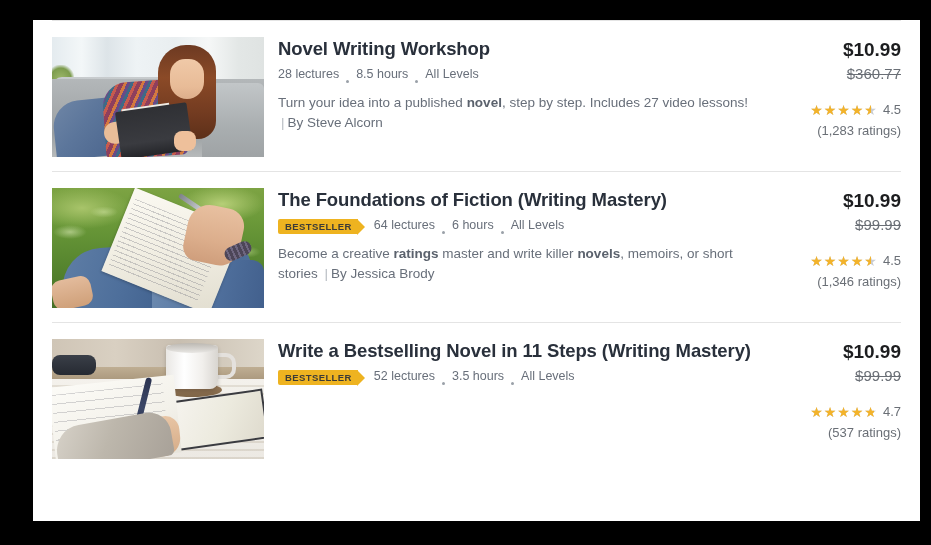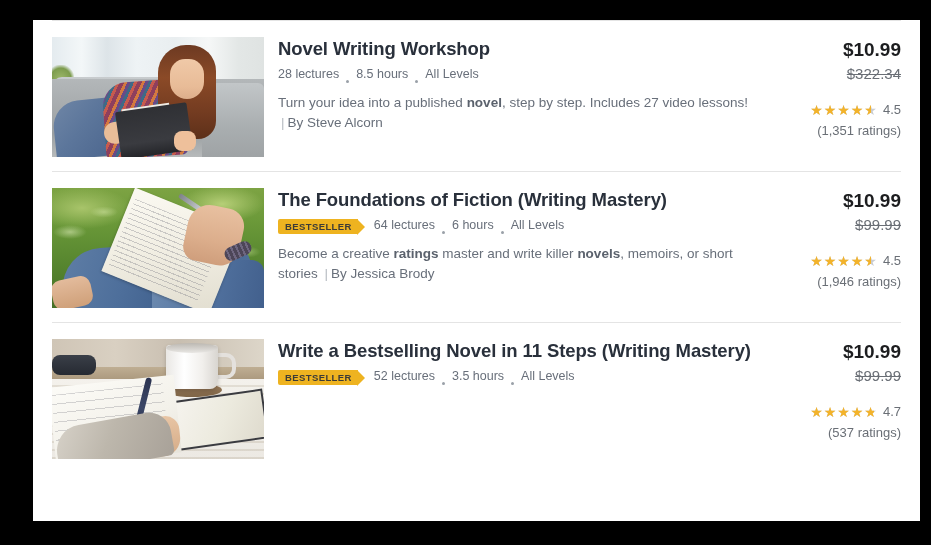--- a/index.html
+++ b/index.html
@@ -460,29 +460,29 @@
             <span class="meta-item">8.5 hours</span>
             <span class="meta-dot"></span>
             <span class="meta-item">All Levels</span>
           </div>
           <div class="course-desc">
             <span>Turn your idea into a published </span><b>novel</b><span>, step by step. Includes 27 video lessons! </span><span class="desc-sep">|</span><span>By Steve Alcorn</span>
           </div>
         </div>
         <div class="price-col">
           <div class="price-now">$10.99</div>
-          <div class="price-old">$322.34</div>
+          <div class="price-old">$360.77</div>
           <div class="rating-row">
             <span class="stars">
               <span class="base">★★★★★</span>
               <span class="fill" style="width: 90%;">★★★★★</span>
             </span>
             <span class="rating-num">4.5</span>
           </div>
-          <div class="rating-count">(1,351 ratings)</div>
+          <div class="rating-count">(1,283 ratings)</div>
         </div>
       </div>
 
       <div class="course-row">
         <div class="thumb-wrap">
           <div class="thumb thumb-grass">
             <div class="t2-grassblur"></div>
             <div class="t2-jeans"></div>
             <div class="t2-jeans2"></div>
             <div class="t2-foot"></div>
@@ -510,21 +510,21 @@
         <div class="price-col">
           <div class="price-now">$10.99</div>
           <div class="price-old">$99.99</div>
           <div class="rating-row">
             <span class="stars">
               <span class="base">★★★★★</span>
               <span class="fill" style="width: 90%;">★★★★★</span>
             </span>
             <span class="rating-num">4.5</span>
           </div>
-          <div class="rating-count">(1,946 ratings)</div>
+          <div class="rating-count">(1,346 ratings)</div>
         </div>
       </div>
 
       <div class="course-row">
         <div class="thumb-wrap">
           <div class="thumb thumb-desk">
             <div class="t3-wall"></div>
             <div class="t3-deskedge"></div>
             <div class="t3-desk"></div>
             <div class="t3-dark"></div>

